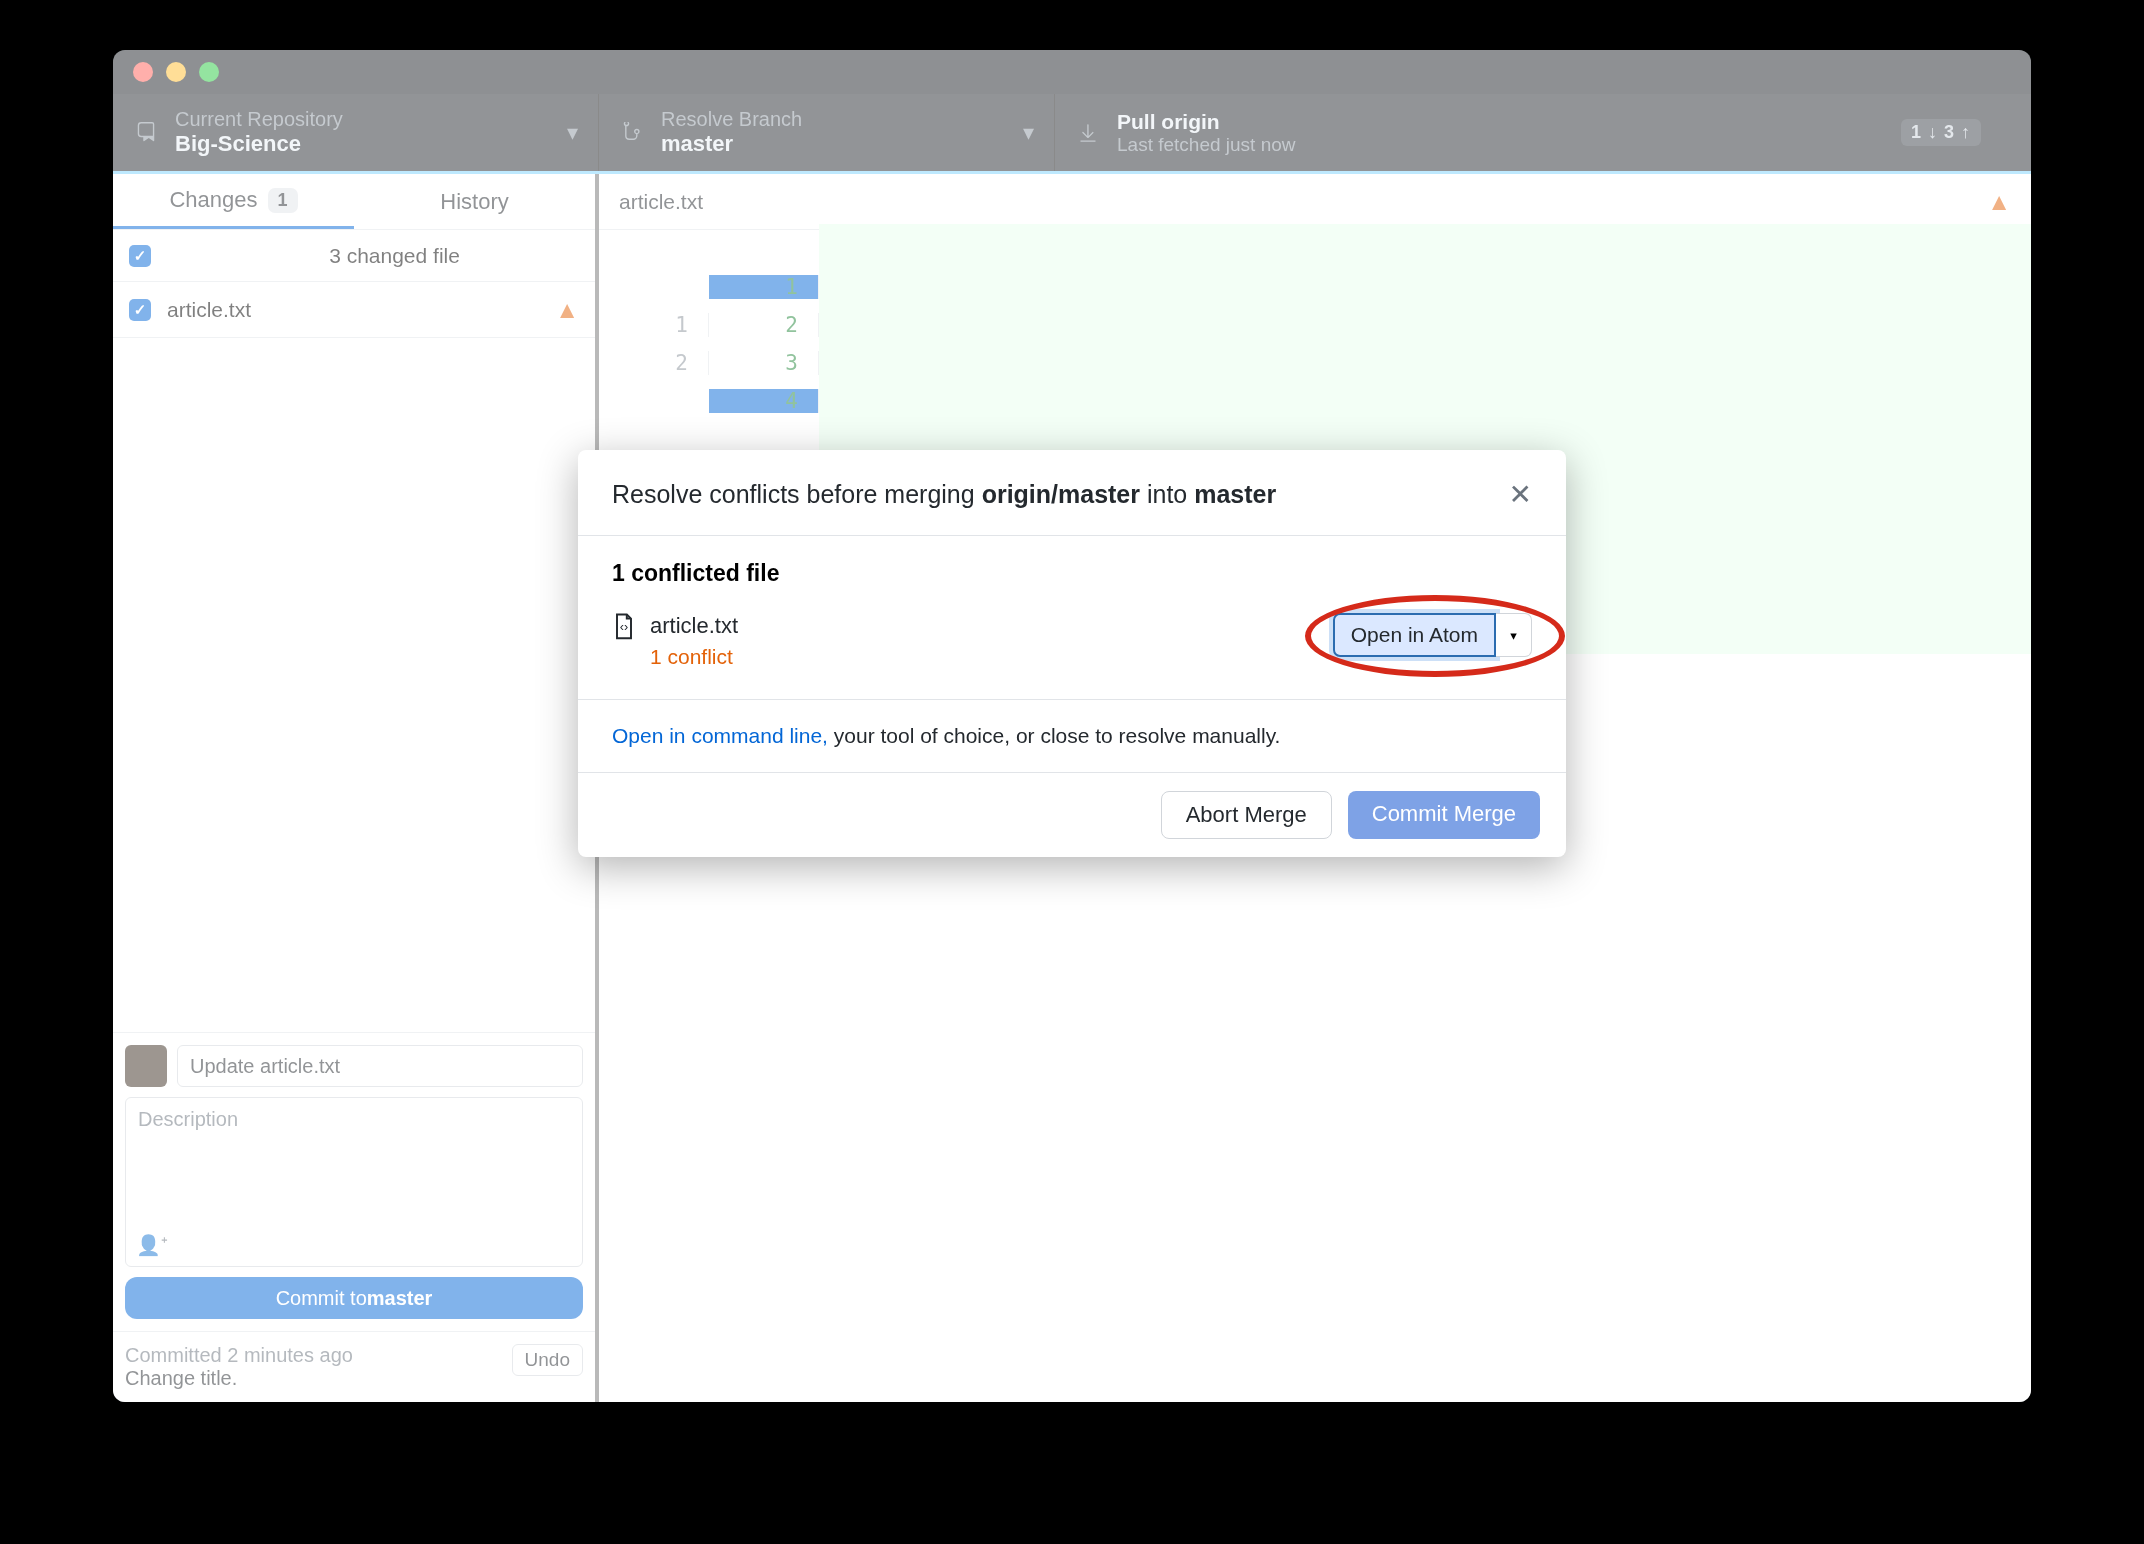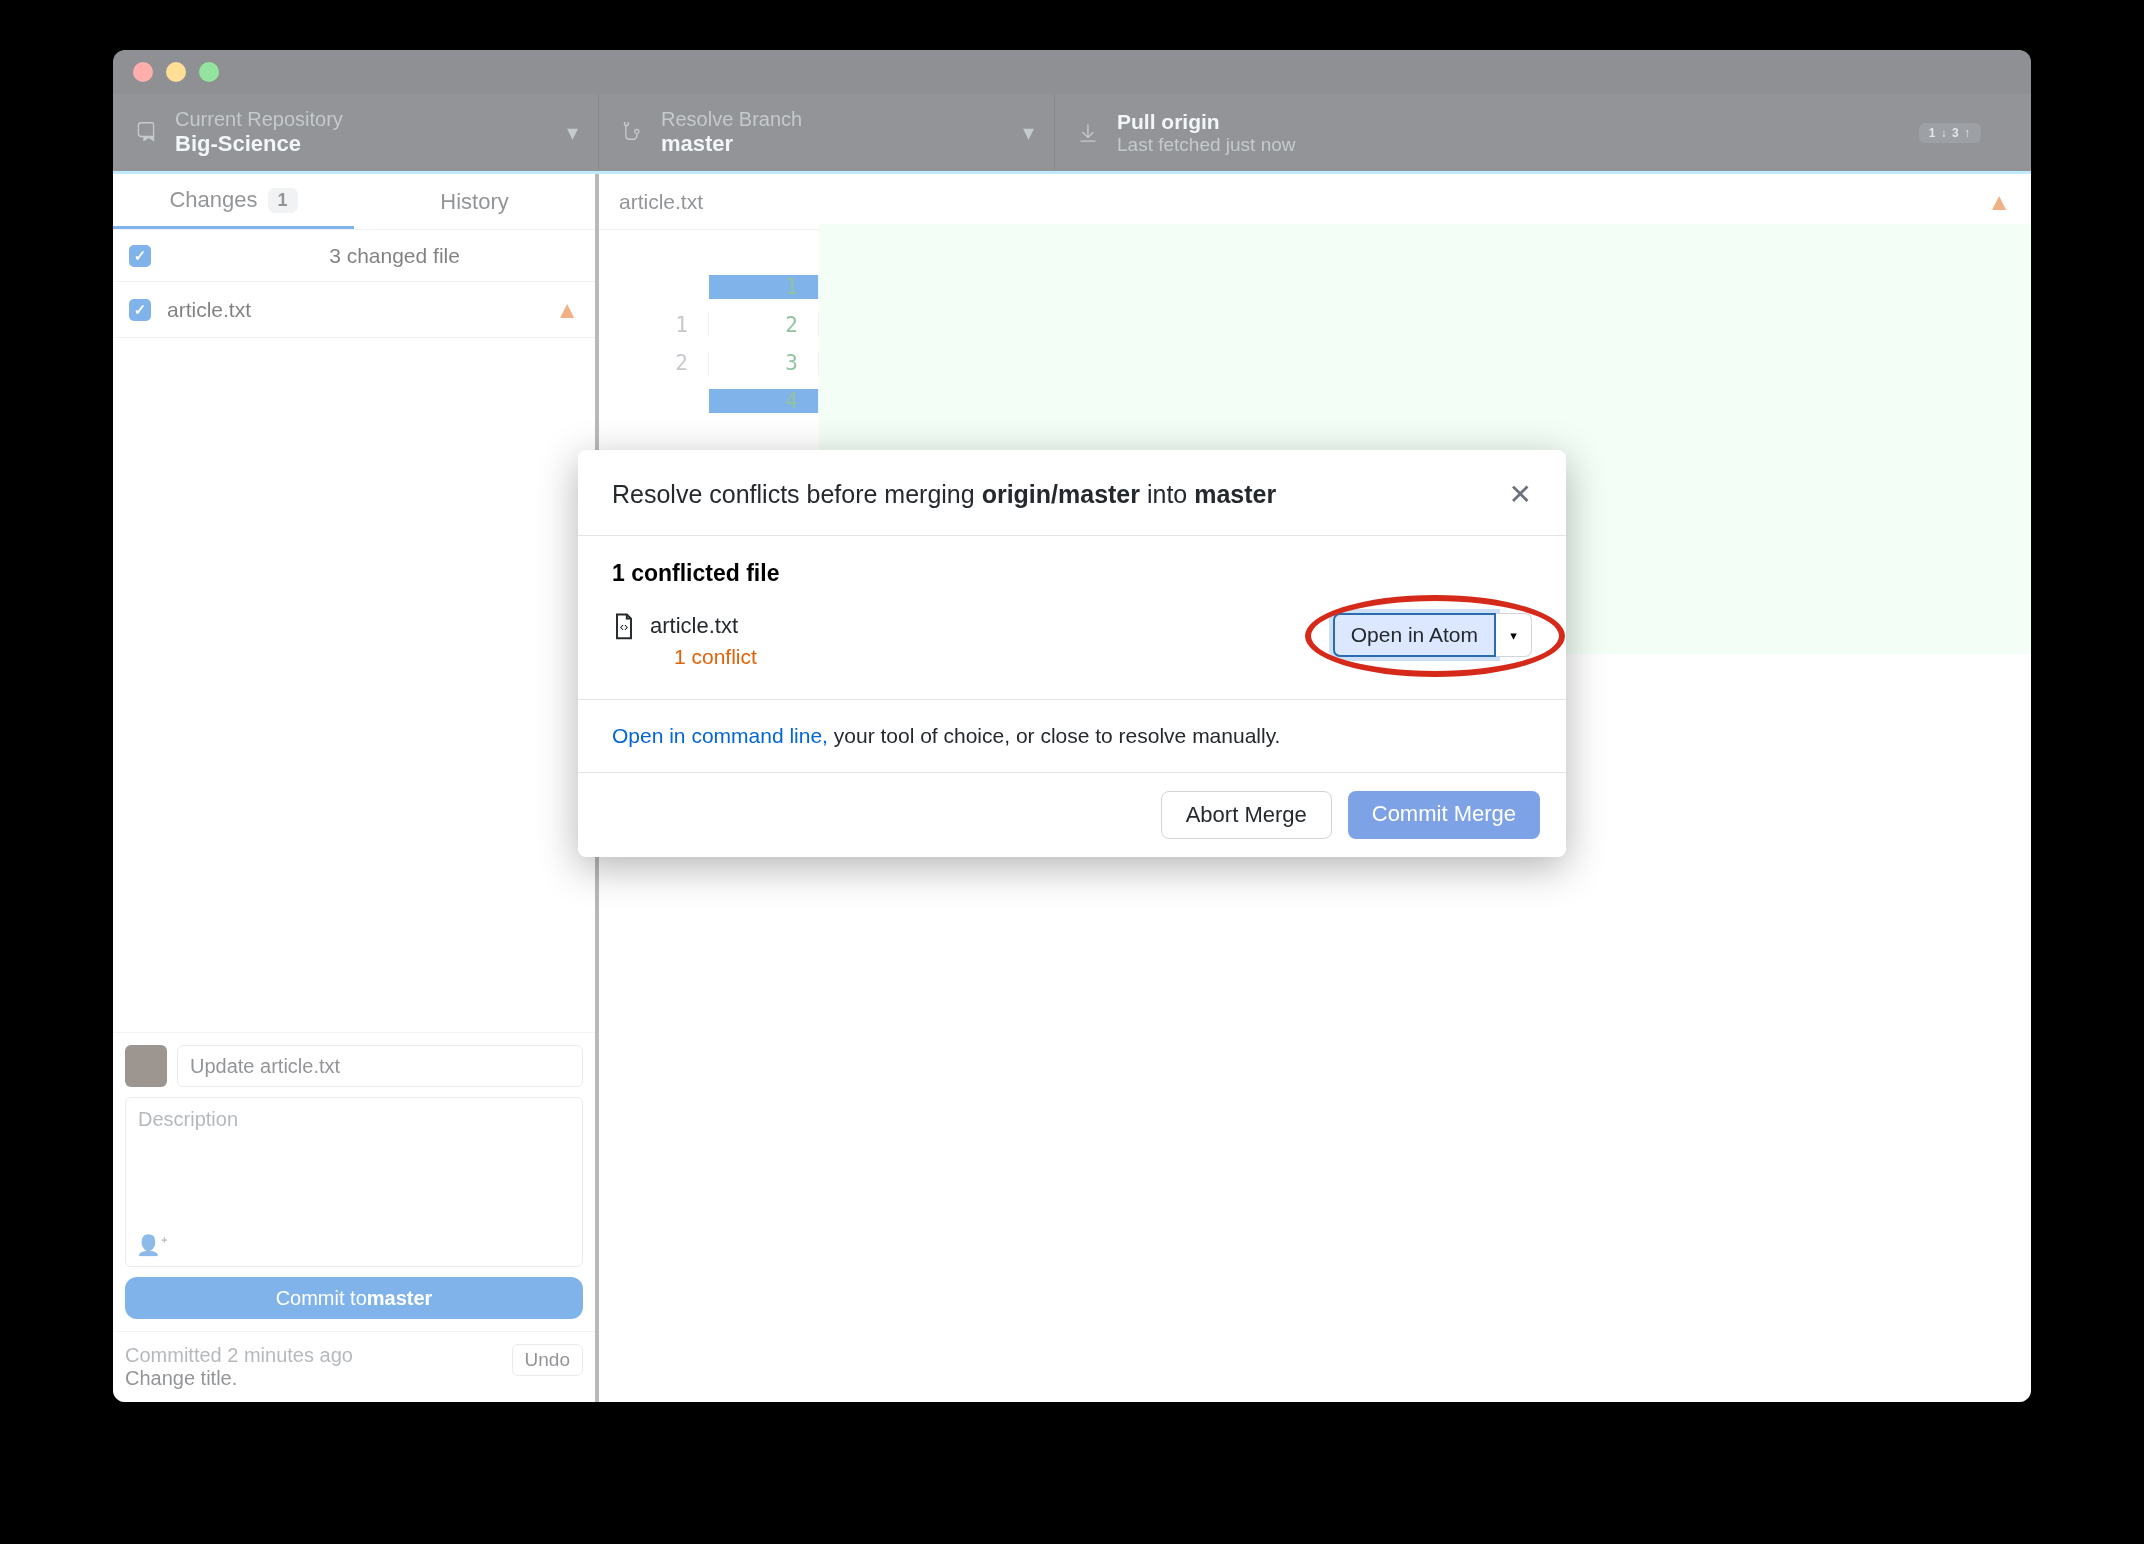--- a/index.html
+++ b/index.html
@@ -50,21 +50,21 @@
   }
   .tool-seg.repo { width: 486px; }
   .tool-seg.branch { width: 456px; }
   .tool-seg.pull { flex: 1; border-right: none; }
   .tool-icon { width: 26px; height: 26px; display:flex; align-items:center; justify-content:center; }
   .tool-text .lbl { font-size: 20px; color: #8b949e; }
   .tool-text .val { font-size: 22px; font-weight: 600; color: #e6edf3; }
   .chev { position:absolute; right:20px; color:#8b949e; font-size:22px; }
   .badge-pull {
     background:#3b4149; color:#c9d1d9; border-radius:6px; padding:3px 10px;
-    font-size:12px; font-weight:600; letter-spacing:1px; margin-left:auto; margin-right:30px;
+    font-size:18px; font-weight:600; letter-spacing:1px; margin-left:auto; margin-right:30px;
   }
   .body { display:flex; height: calc(100% - 124px); }
   .sidebar { width: 486px; background:#ffffff; border-right:4px solid #737373; display:flex; flex-direction:column; }
   .tabs { display:flex; height:56px; border-bottom:1px solid #e1e4e8; }
   .tab { flex:1; display:flex; align-items:center; justify-content:center; gap:10px; font-size:22px; color:#24292e; cursor:pointer; }
   .tab.active { border-bottom:3px solid #0366d6; font-weight:400; }
   .tab .count { background:#e1e4e8; border-radius:7px; padding:2px 10px; font-size:18px; font-weight:600; }
   .changed-row { height:52px; display:flex; align-items:center; padding:0 16px; gap:16px; border-bottom:1px solid #e1e4e8; font-size:21px; justify-content:center;}
   .changed-row .chk { margin-right:auto; margin-left:0;}
   .file-row { height:56px; display:flex; align-items:center; padding:0 16px; gap:16px; border-bottom:1px solid #e1e4e8; font-size:21px; }
@@ -98,21 +98,21 @@
   .overlay { position:absolute; inset:0; background:rgba(255,255,255,0.5); display:flex; align-items:flex-start; justify-content:center; padding-top:400px;}
   .modal { width:988px; background:#fff; border-radius:8px; box-shadow:0 10px 40px rgba(0,0,0,0.3); }
   .modal-head { padding:28px 34px 24px; border-bottom:1px solid #e1e4e8; display:flex; align-items:center; }
   .modal-title { font-size:25px; color:#24292e; }
   .close-x { margin-left:auto; color:#6a737d; font-size:28px; cursor:pointer; }
   .modal-body { padding:24px 34px 30px; }
   .conf-count { font-size:23px; font-weight:600; margin-bottom:26px; }
   .conf-row { display:flex; align-items:flex-start; gap:14px; }
   .file-ico { width:24px; height:28px; }
   .conf-meta .fn { font-size:22px; color:#24292e; }
-  .conf-meta .ct { font-size:21px; color:#e36209; margin-top:6px; margin-left:24px; }
+  .conf-meta .ct { font-size:21px; color:#e36209; margin-top:6px; }
   .open-btn-wrap { margin-left:auto; position:relative; display:flex;border-radius:17px; }
   .open-btn { border:2px solid #2b6cb0; background:#dbe8ff; color:#24292e; border-radius:7px 0 0 7px; padding:8px 16px; font-size:21px; font-weight:500; box-shadow:0 0 0 4px rgba(3,102,214,0.2); }
   .open-drop { border:1px solid #d1d5da; border-left:none; border-radius:0 7px 7px 0; width:36px; display:flex; align-items:center; justify-content:center; background:#fff;}
   .highlight-ellipse { position:absolute; border:6px solid #d52a1a; border-radius:50%; width:260px; height:82px; left:-28px; top:-18px; pointer-events:none; }
   .modal-mid { border-top:1px solid #e1e4e8; padding:24px 34px; font-size:21px; color:#24292e;}
   .modal-mid a { color:#0366d6; text-decoration:none; }
   .modal-foot { border-top:1px solid #e1e4e8; padding:18px 26px; display:flex; justify-content:flex-end; gap:16px; }
   .btn { border-radius:8px; padding:10px 24px; font-size:22px; }
   .btn.abort { background:#fff; border:1px solid #d1d5da; color:#24292e; }
   .btn.commit { background:#7ea2e6; color:#fff; border:none; }

